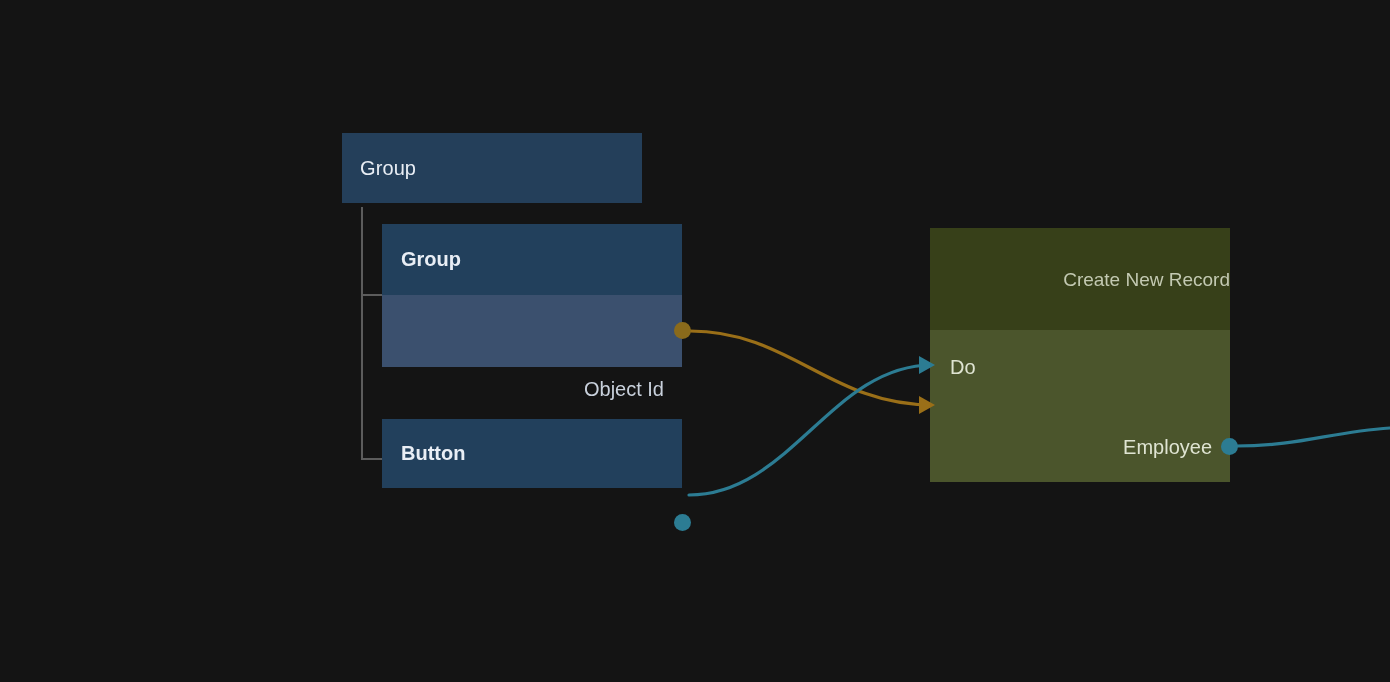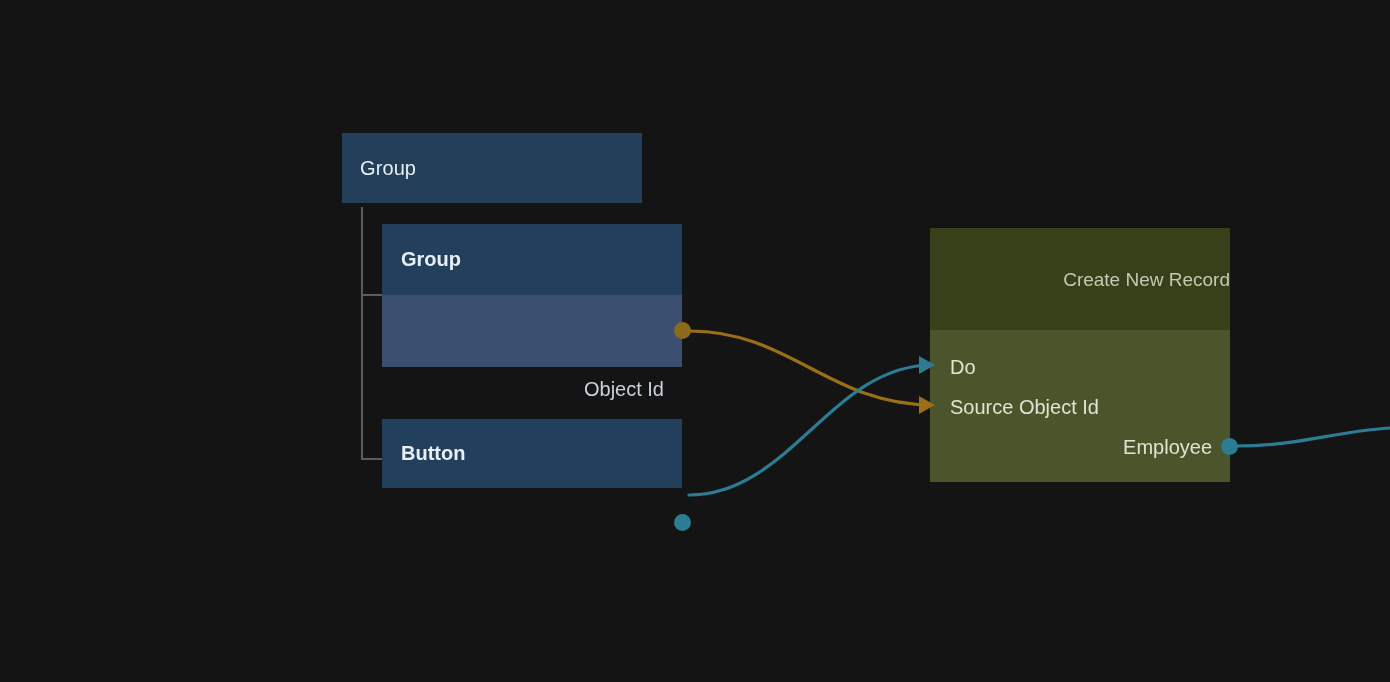--- a/index.html
+++ b/index.html
@@ -209,23 +209,20 @@
   </div>
 
   <div class="node olive" style="left:930px; top:228px; width:300px; height:254px;">
     <div class="node-header" style="height:102px;">
       <div class="node-subtitle">Create New Record</div>
     </div>
     <div class="node-body" style="height:152px;">
       <div class="port-row in" style="top:37px; left:20px; transform:translateY(-50%);">
         <span class="port-label">Do</span>
       </div>
-      <div class="port-row in" style="top:77px; left:20px; transform:translateY(-50%);">
-        <span class="port-label">Source Object Id</span>
-      </div>
       <div class="port-row out" style="top:117px; right:18px; transform:translateY(-50%);">
         <span class="port-label">Employee</span>
       </div>
     </div>
     <div class="port-arrow teal" style="left:-11px; top:128px;"></div>
     <div class="port-arrow amber" style="left:-11px; top:168px;"></div>
     <div class="port-dot teal" style="left:291px; top:210px;"></div>
   </div>
 
 </div>

